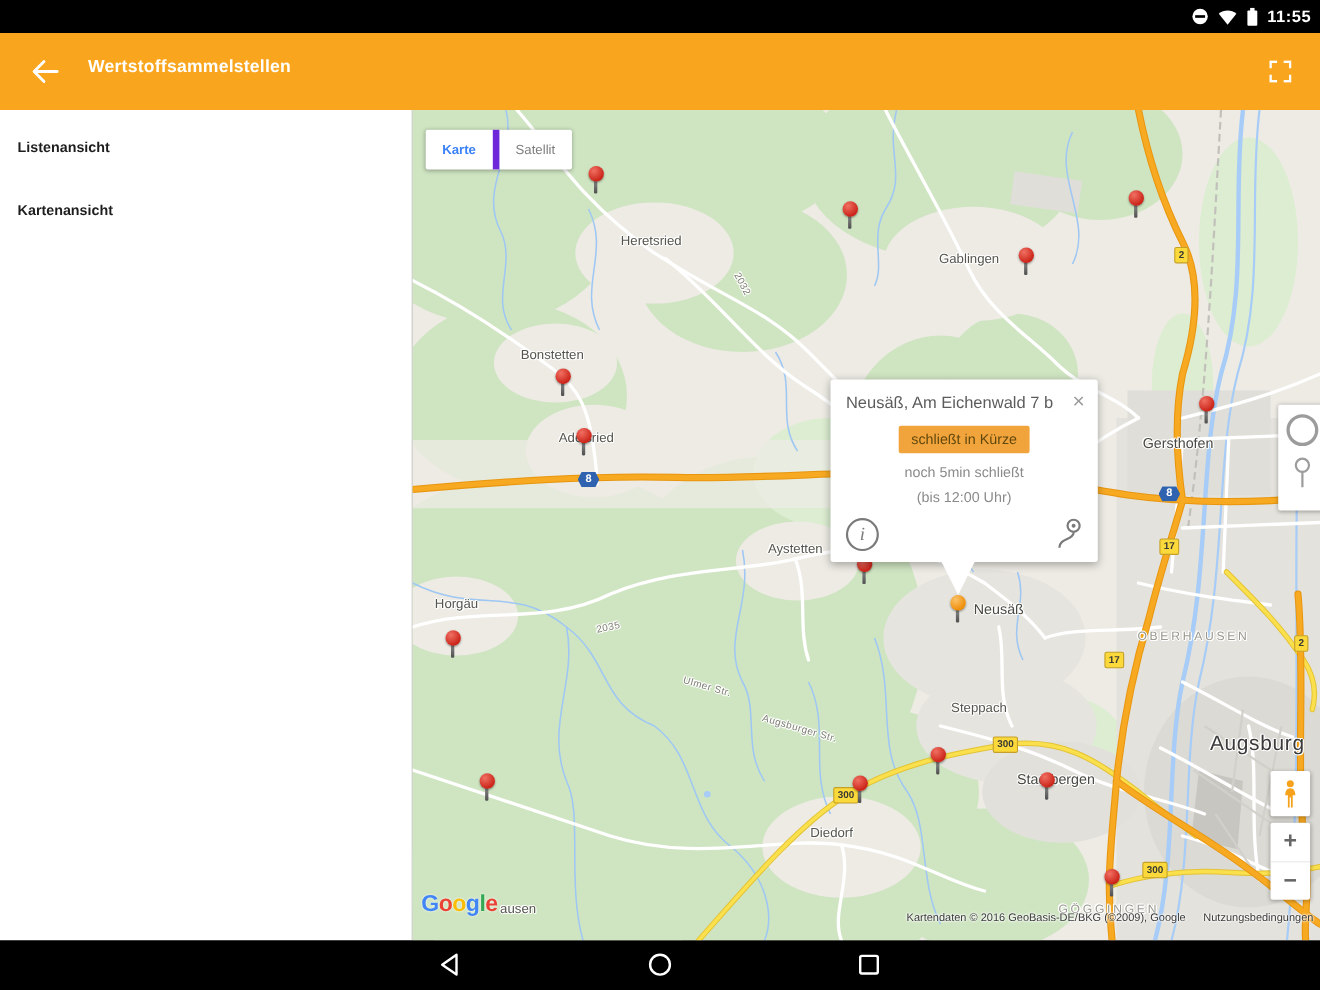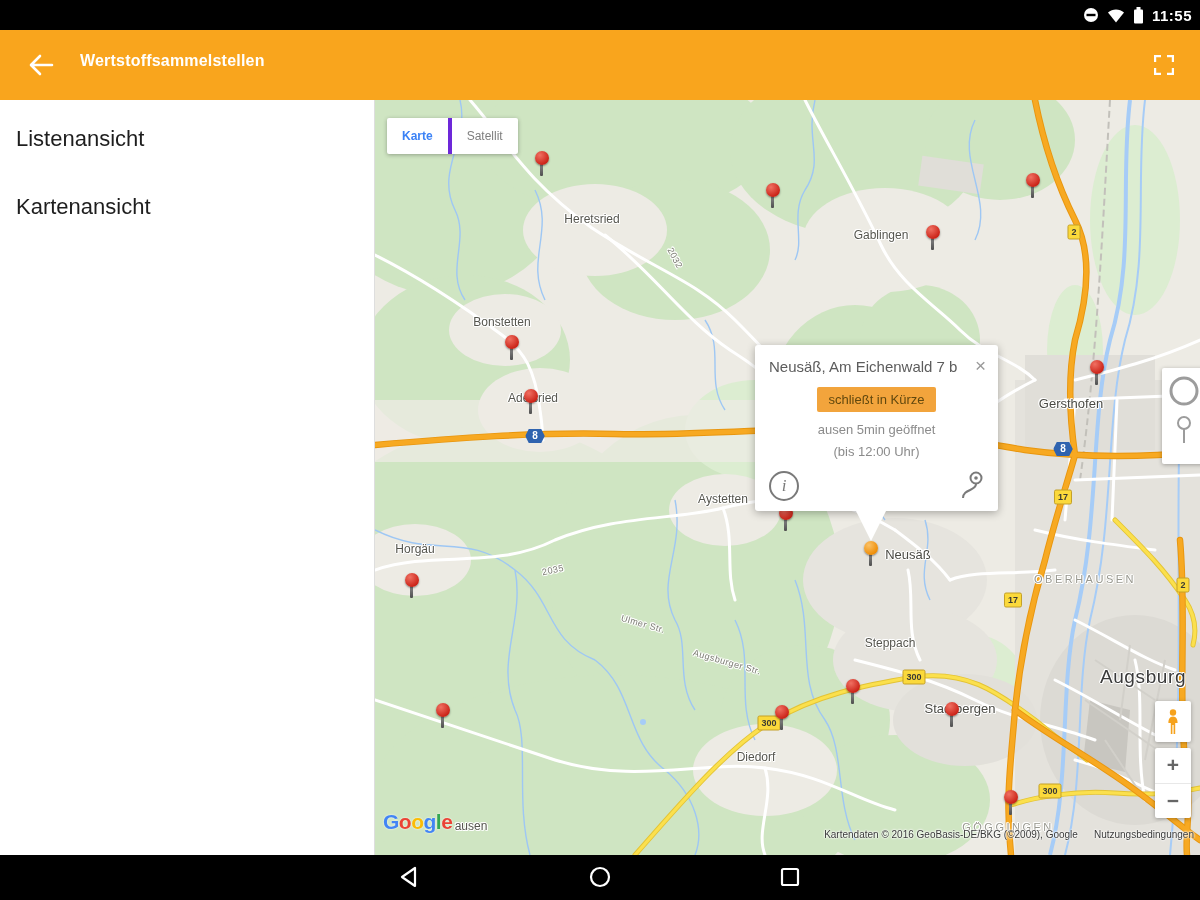--- a/index.html
+++ b/index.html
@@ -13,21 +13,21 @@
   .sb-time{color:#fff;font-size:15px;font-weight:bold;letter-spacing:.5px}
 
   
   .app-bar{position:absolute;top:30px;left:0;width:1200px;height:70px;background:#F9A51D}
   .back-btn{position:absolute;left:28px;top:23px;width:26px;height:24px}
   .app-title{position:absolute;left:80px;top:22px;color:#fff;font-size:16px;font-weight:bold;letter-spacing:.2px}
   .fs-btn{position:absolute;right:26px;top:25px;width:20px;height:20px}
 
   
   .sidebar{position:absolute;left:0;top:100px;width:375px;height:755px;background:#fff;border-right:1px solid #DEDEDE;padding-top:6px}
-  .side-item{padding:20px 16px 22px;font-size:22px;font-weight:normal;color:#1E1E1E;cursor:pointer}
+  .side-item{padding:20px 16px 22px;font-size:13px;font-weight:bold;color:#1E1E1E;cursor:pointer}
 
   
   .map{position:absolute;left:375px;top:100px;width:825px;height:755px;overflow:hidden;background:#EDEBE4}
   .map svg.bg{position:absolute;left:0;top:0;display:block}
 
   .layer{position:absolute;left:0;top:0;width:825px;height:755px;pointer-events:none}
   .map-label{position:absolute;transform:translate(-50%,-50%);white-space:nowrap;font-size:12px;color:#55554E;
     text-shadow:0 1px 0 #fff,0 -1px 0 #fff,1px 0 0 #fff,-1px 0 0 #fff,1px 1px 0 #fff,-1px -1px 0 #fff}
   .map-label.town{font-size:13px;color:#4A4A44}
   .map-label.city{font-size:19px;color:#3A3A3A;letter-spacing:.6px}
@@ -42,21 +42,21 @@
   .pin{position:absolute;width:14px;height:28px;margin-left:-7px;margin-top:-7px;pointer-events:auto;cursor:pointer}
   .pin .stem{position:absolute;left:5px;top:9px;width:3px;height:16px;background:linear-gradient(180deg,#9A9A9A,#4F4F4F);border-radius:1px}
   .pin .head{position:absolute;left:0;top:0;width:14px;height:14px;border-radius:50%;
     background:radial-gradient(circle at 35% 30%,#F07062,#CB2318 72%);box-shadow:0 1px 2px rgba(0,0,0,.45)}
   .pin.selected .head{background:radial-gradient(circle at 35% 30%,#FCC express,#F6980F 72%);
     background:radial-gradient(circle at 35% 30%,#FBC268,#EE8D07 72%)}
 
   .map-type{position:absolute;left:12px;top:18px;display:flex;background:#fff;border-radius:2px;box-shadow:0 1px 4px rgba(0,0,0,.3);z-index:6}
   .mt{padding:11px 15px;font-size:12px;cursor:pointer}
   .mt.active{font-weight:bold;color:#3b82f6}
-  .mt.inactive{color:#7E7E7E;border-left:4px solid #6d28d9}
+  .mt.inactive{color:#7E7E7E;border-left:6px solid #6d28d9}
 
   
   .info-window{position:absolute;left:380px;top:245px;width:243px;background:#fff;border-radius:3px;
     box-shadow:0 2px 8px rgba(0,0,0,.3);padding:12px 14px 10px;z-index:5}
   .iw-arrow{position:absolute;left:101px;top:100%;width:0;height:0;border-left:15px solid transparent;
     border-right:15px solid transparent;border-top:30px solid #fff}
   .iw-title{font-size:15px;color:#5C5C5C;line-height:1.35;padding-right:22px}
   .iw-close{position:absolute;right:12px;top:11px;color:#9A9A9A;font-size:19px;line-height:1;cursor:pointer}
   .iw-badge{display:block;margin:10px auto 0;width:max-content;background:#F2A43C;color:#61480E;font-size:13px;
     padding:5px 11px;border-radius:2px}
@@ -342,21 +342,21 @@
 
     <div class="map-type">
         <div class="mt active">Karte</div>
         <div class="mt inactive">Satellit</div>
       </div>
 
     <div class="info-window">
       <div class="iw-title">Neusäß, Am Eichenwald 7 b</div>
       <div class="iw-close">×</div>
       <span class="iw-badge">schließt in Kürze</span>
-      <div class="iw-line first">ausen 5min geöffnet</div>
+      <div class="iw-line first">noch 5min schließt</div>
       <div class="iw-line">(bis 12:00 Uhr)</div>
       <div class="iw-foot">
         <div class="iw-info">i</div>
         <svg width="27" height="32" viewBox="0 0 27 32">
           <circle cx="19" cy="9" r="5.5" stroke="#7A7A7A" stroke-width="2" fill="none"></circle>
           <circle cx="19" cy="9" r="1.8" fill="#7A7A7A"></circle>
           <path d="M19,15 C19,22 6,20 6,29" stroke="#7A7A7A" stroke-width="2" fill="none"></path>
         </svg>
       </div>
       <div class="iw-arrow"></div>

